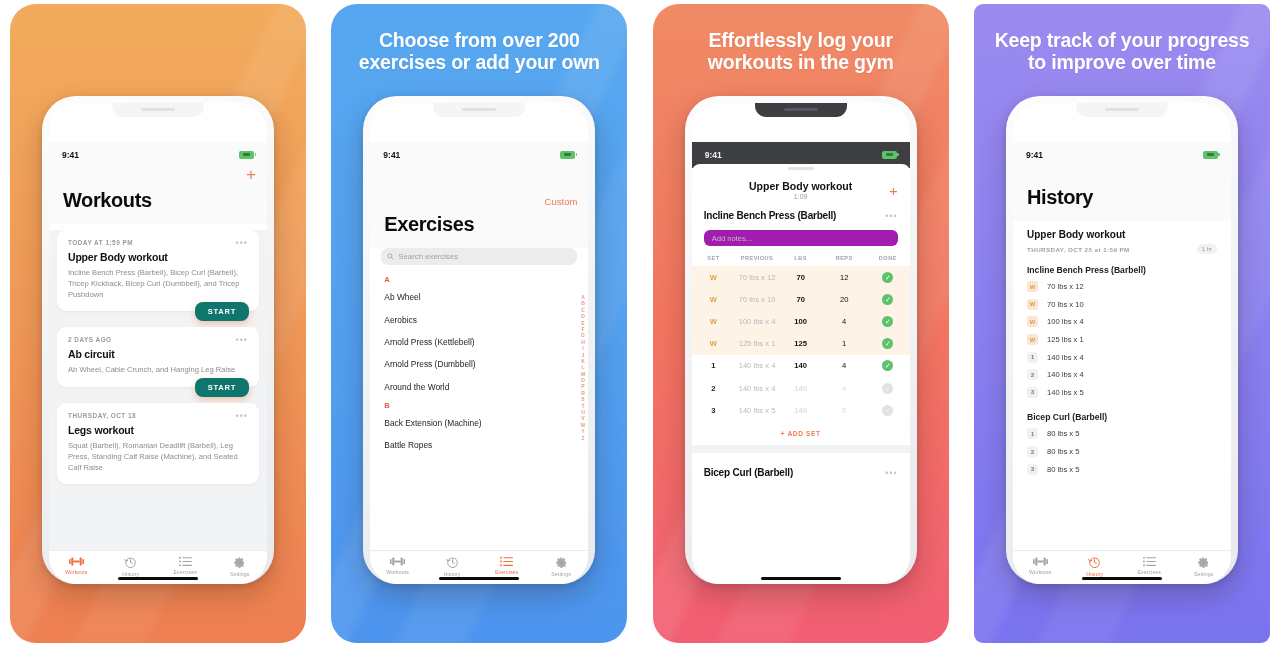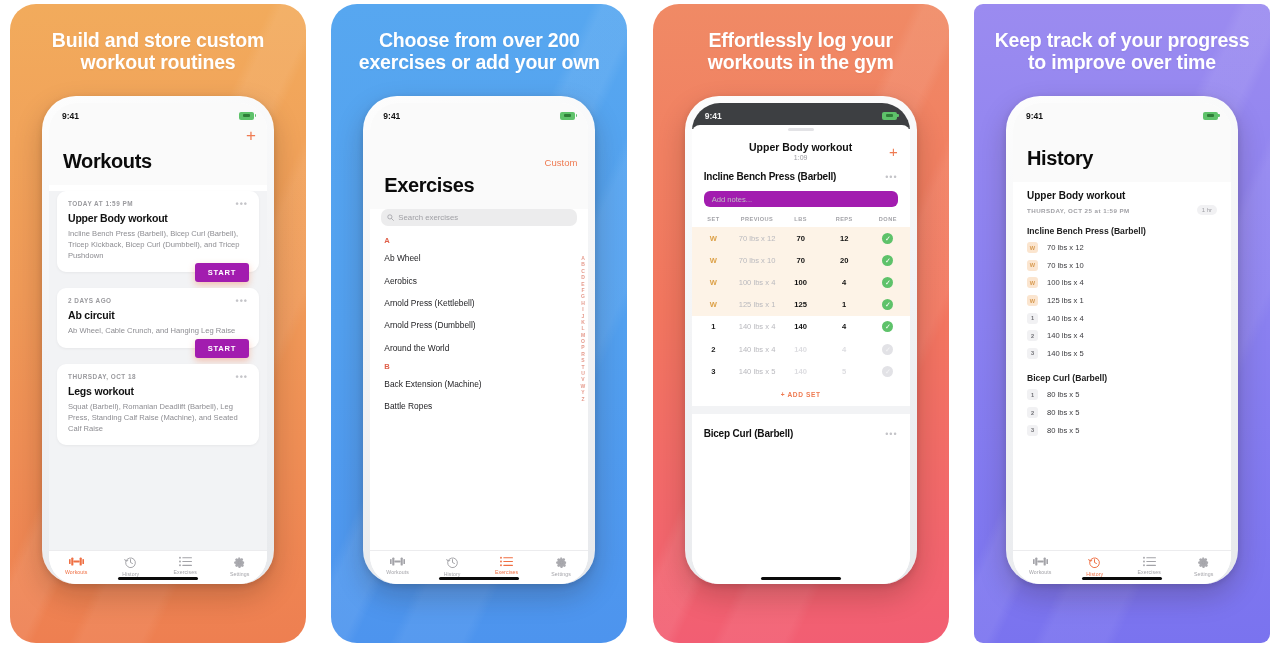--- a/index.html
+++ b/index.html
@@ -96,20 +96,21 @@
     display: flex;
     align-items: center;
     justify-content: space-between;
     padding: 3px 13px 0;
     font-size: 8.5px;
     font-weight: bold;
     color: #111;
     background: #fafafa;
     position: relative; z-index: 21;
     flex: 0 0 auto;
+    margin-top: 39px;
   }
   .statusbar.dark { background: #3d3f42; color: #f2f2f2; }
   .batt {
     width: 15px; height: 8px;
     border-radius: 2px;
     background: #5ec26a;
     position: relative;
     display: flex; align-items: center; justify-content: center;
   }
   .batt:after {
@@ -152,23 +153,23 @@
   }
   .wk-meta {
     font-size: 6.4px; letter-spacing:.5px; color:#9a9a9e; font-weight:600;
     display:flex; justify-content:space-between; align-items:center;
   }
   .dots { color:#c4c4c8; letter-spacing:1px; font-size:9px; line-height:6px; }
   .wk-name { font-size: 10.5px; font-weight:bold; color:#111; margin-top: 5px; letter-spacing:-.2px;}
   .wk-desc { font-size: 7.6px; color:#8d8d92; line-height:1.42; margin-top:5px; }
   .start-btn {
     position:absolute; right:10px; bottom:-10px;
-    background:#a21caf; color:#fff;
+    background:#0f766e; color:#fff;
     font-size: 7.6px; font-weight:bold; letter-spacing:.7px;
-    padding: 5px 13px; border-radius: 3px;
+    padding: 5px 13px; border-radius: 8px;
     box-shadow: 0 3px 7px rgba(242,112,63,.38);
   }
 
   
   .search {
     margin: 0 11px 7px; background:#ececed; border-radius:7px;
     height: 17px; display:flex; align-items:center; gap:4px; padding: 0 6px;
     font-size: 7.8px; color:#a0a0a5;
   }
   .ex-list { padding: 0 0 4px; position:relative; }
@@ -198,21 +199,21 @@
     font-size:5.6px; color:#a4a4a9; font-weight:600; letter-spacing:.45px;
     padding: 2px 0 5px; text-align:center;
   }
   table.sets td { text-align:center; padding: 5.6px 0; font-size:7.6px; }
   table.sets tr.warm td { background:#fdf3e7; }
   table.sets tr.warm td:first-child { color:#dda24a; font-weight:bold; }
   td.setn { font-weight:bold; color:#222; width:17%; }
   td.prev { color:#b9b9be; width:29%; }
   td.val  { font-weight:bold; color:#111; width:18%; }
   tr.pending td.val, tr.pending td.reps { color:#dddde1; }
-  td.reps { font-weight:bold; color:#111; width:18%; }
+  td.reps { font-weight:normal; color:#111; width:18%; }
   td.done { width:18%; }
   .chk {
     display:inline-block; width:11px; height:11px; border-radius:50%;
     background:#5ec26a; color:#fff; font-size:7px; line-height:11px;
   }
   .chk.off { background:#e2e2e6; color:#f4f4f6; }
   .addset { text-align:center; color:#ef7b52; font-size:6.6px; font-weight:bold; letter-spacing:.6px; padding: 9px 0 8px; }
   .divider { height:8px; background:#f2f3f5; }
   .next-ex { display:flex; align-items:center; justify-content:space-between; padding: 14px 12px 0; }
 
@@ -243,21 +244,20 @@
   .tab.active .lbl { color:#ef6f43; }
   .tab svg { display:block; }
 </style>
 </head>
 <body>
 
 <div class="stage">
 
   <div class="panel" style="background:linear-gradient(180deg,#f2ab5c 0%,#f09a58 45%,#ee7f51 100%);">
     <div class="sheen"></div>
-    <div class="headline">Build and store custom workout routines</div>
 
     <div class="phone">
       <div class="screen">
         <div class="notch">
             <span class="speaker"></span>
           </div>
 
         <div class="statusbar">
           <span>9:41</span>
           <span class="batt">

